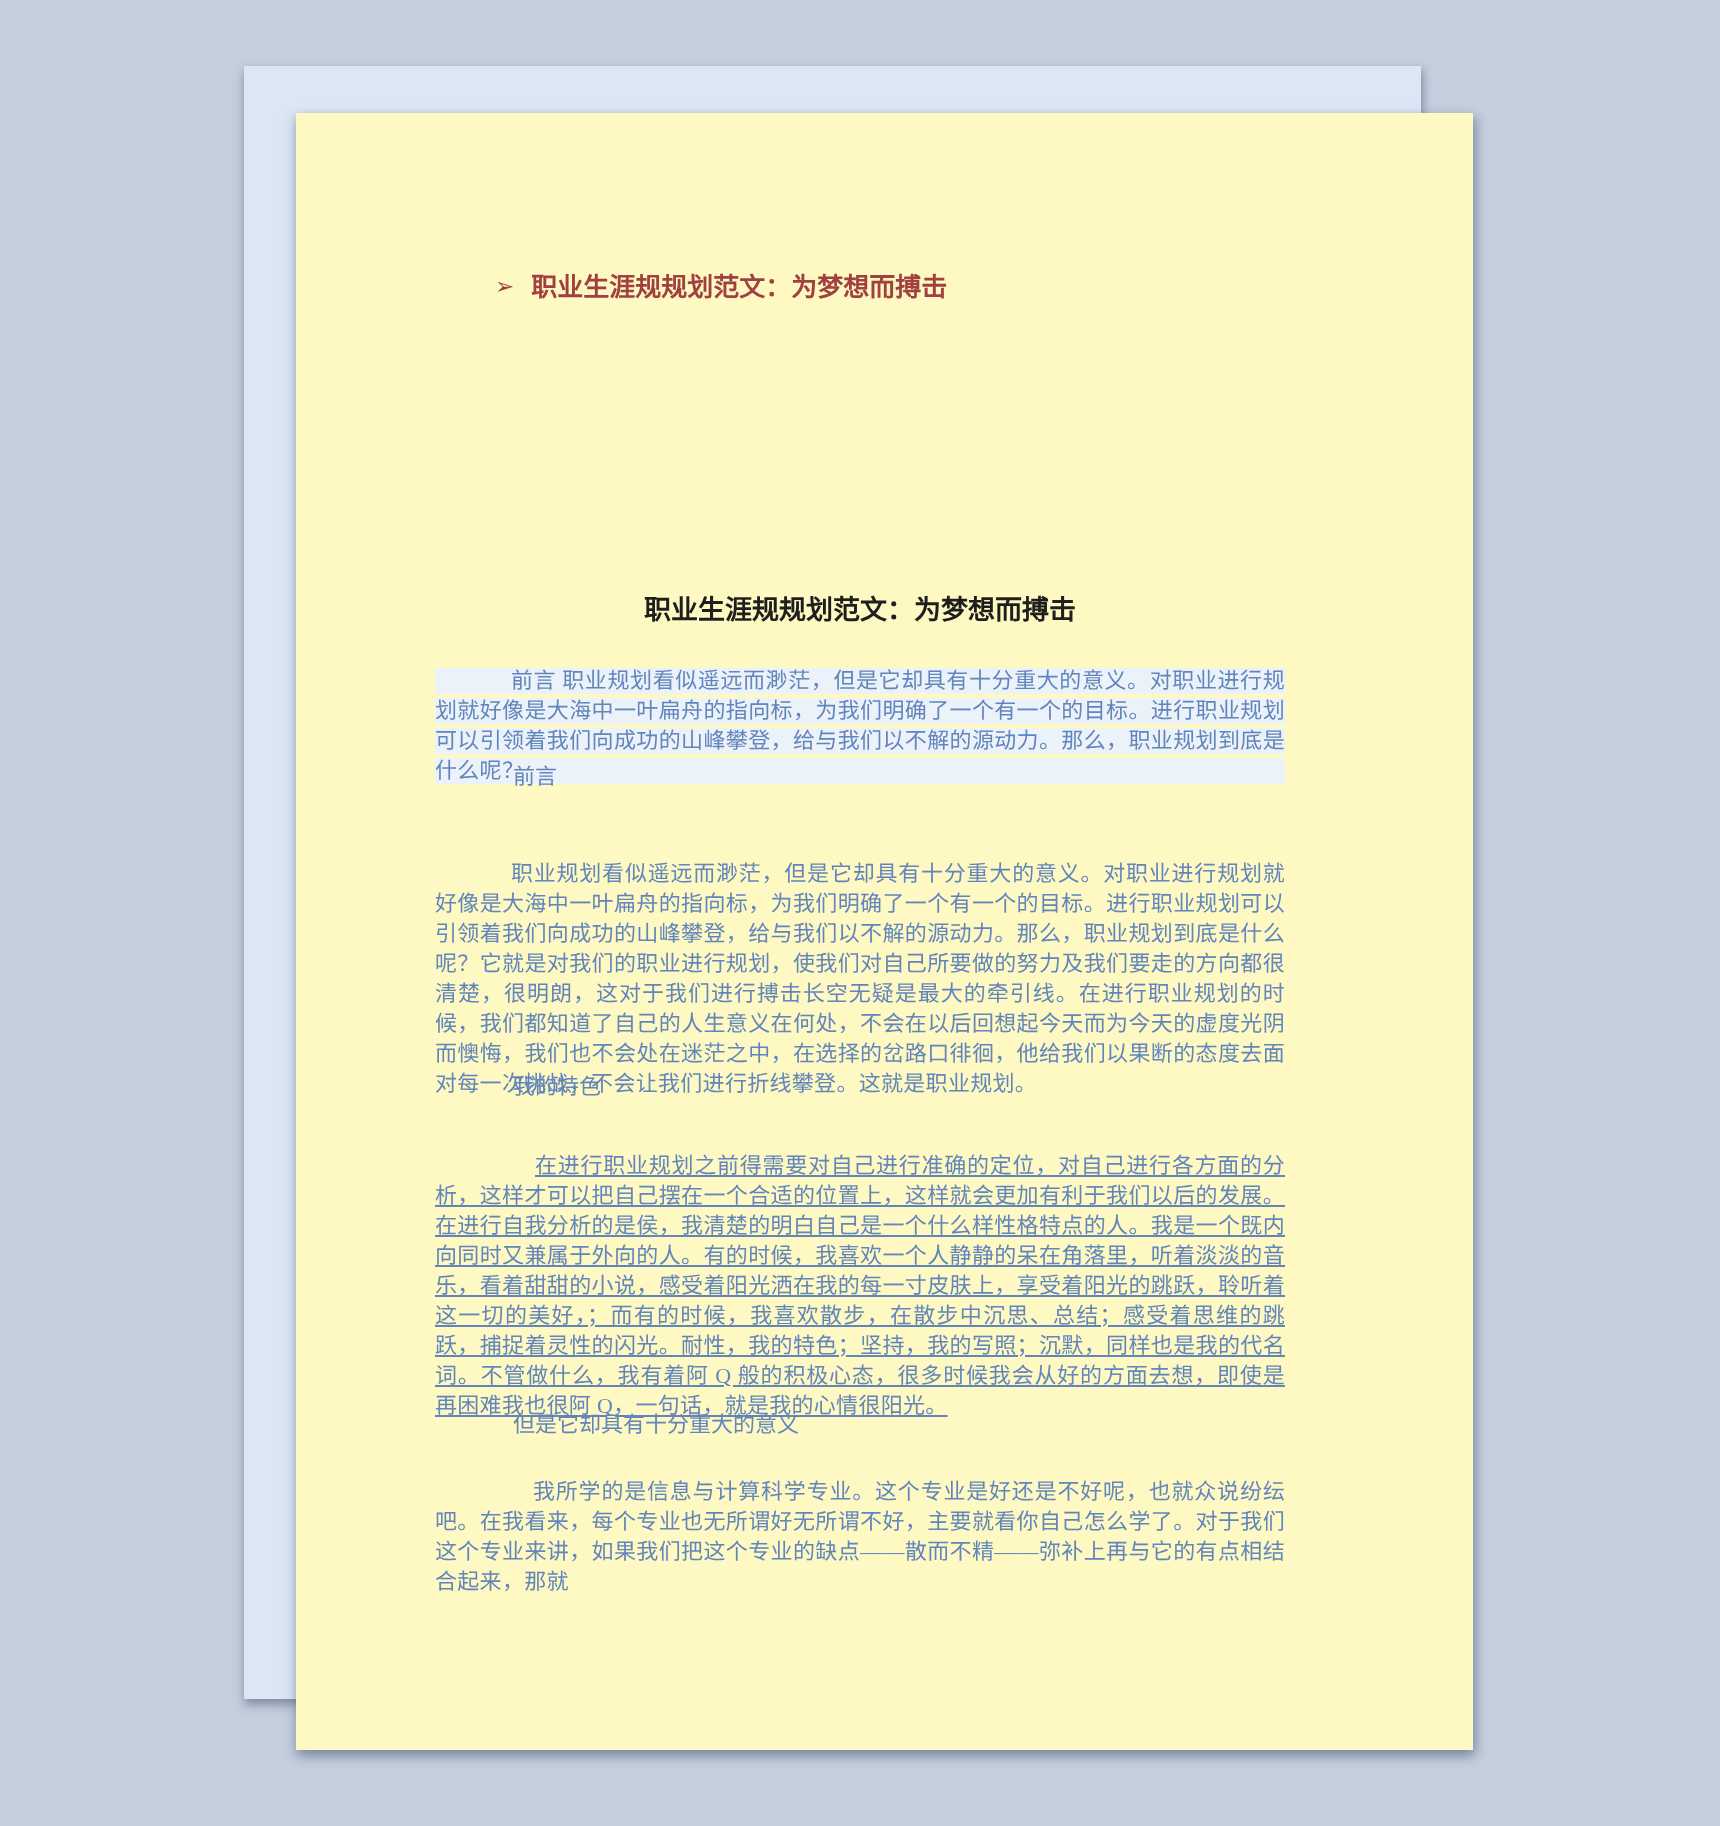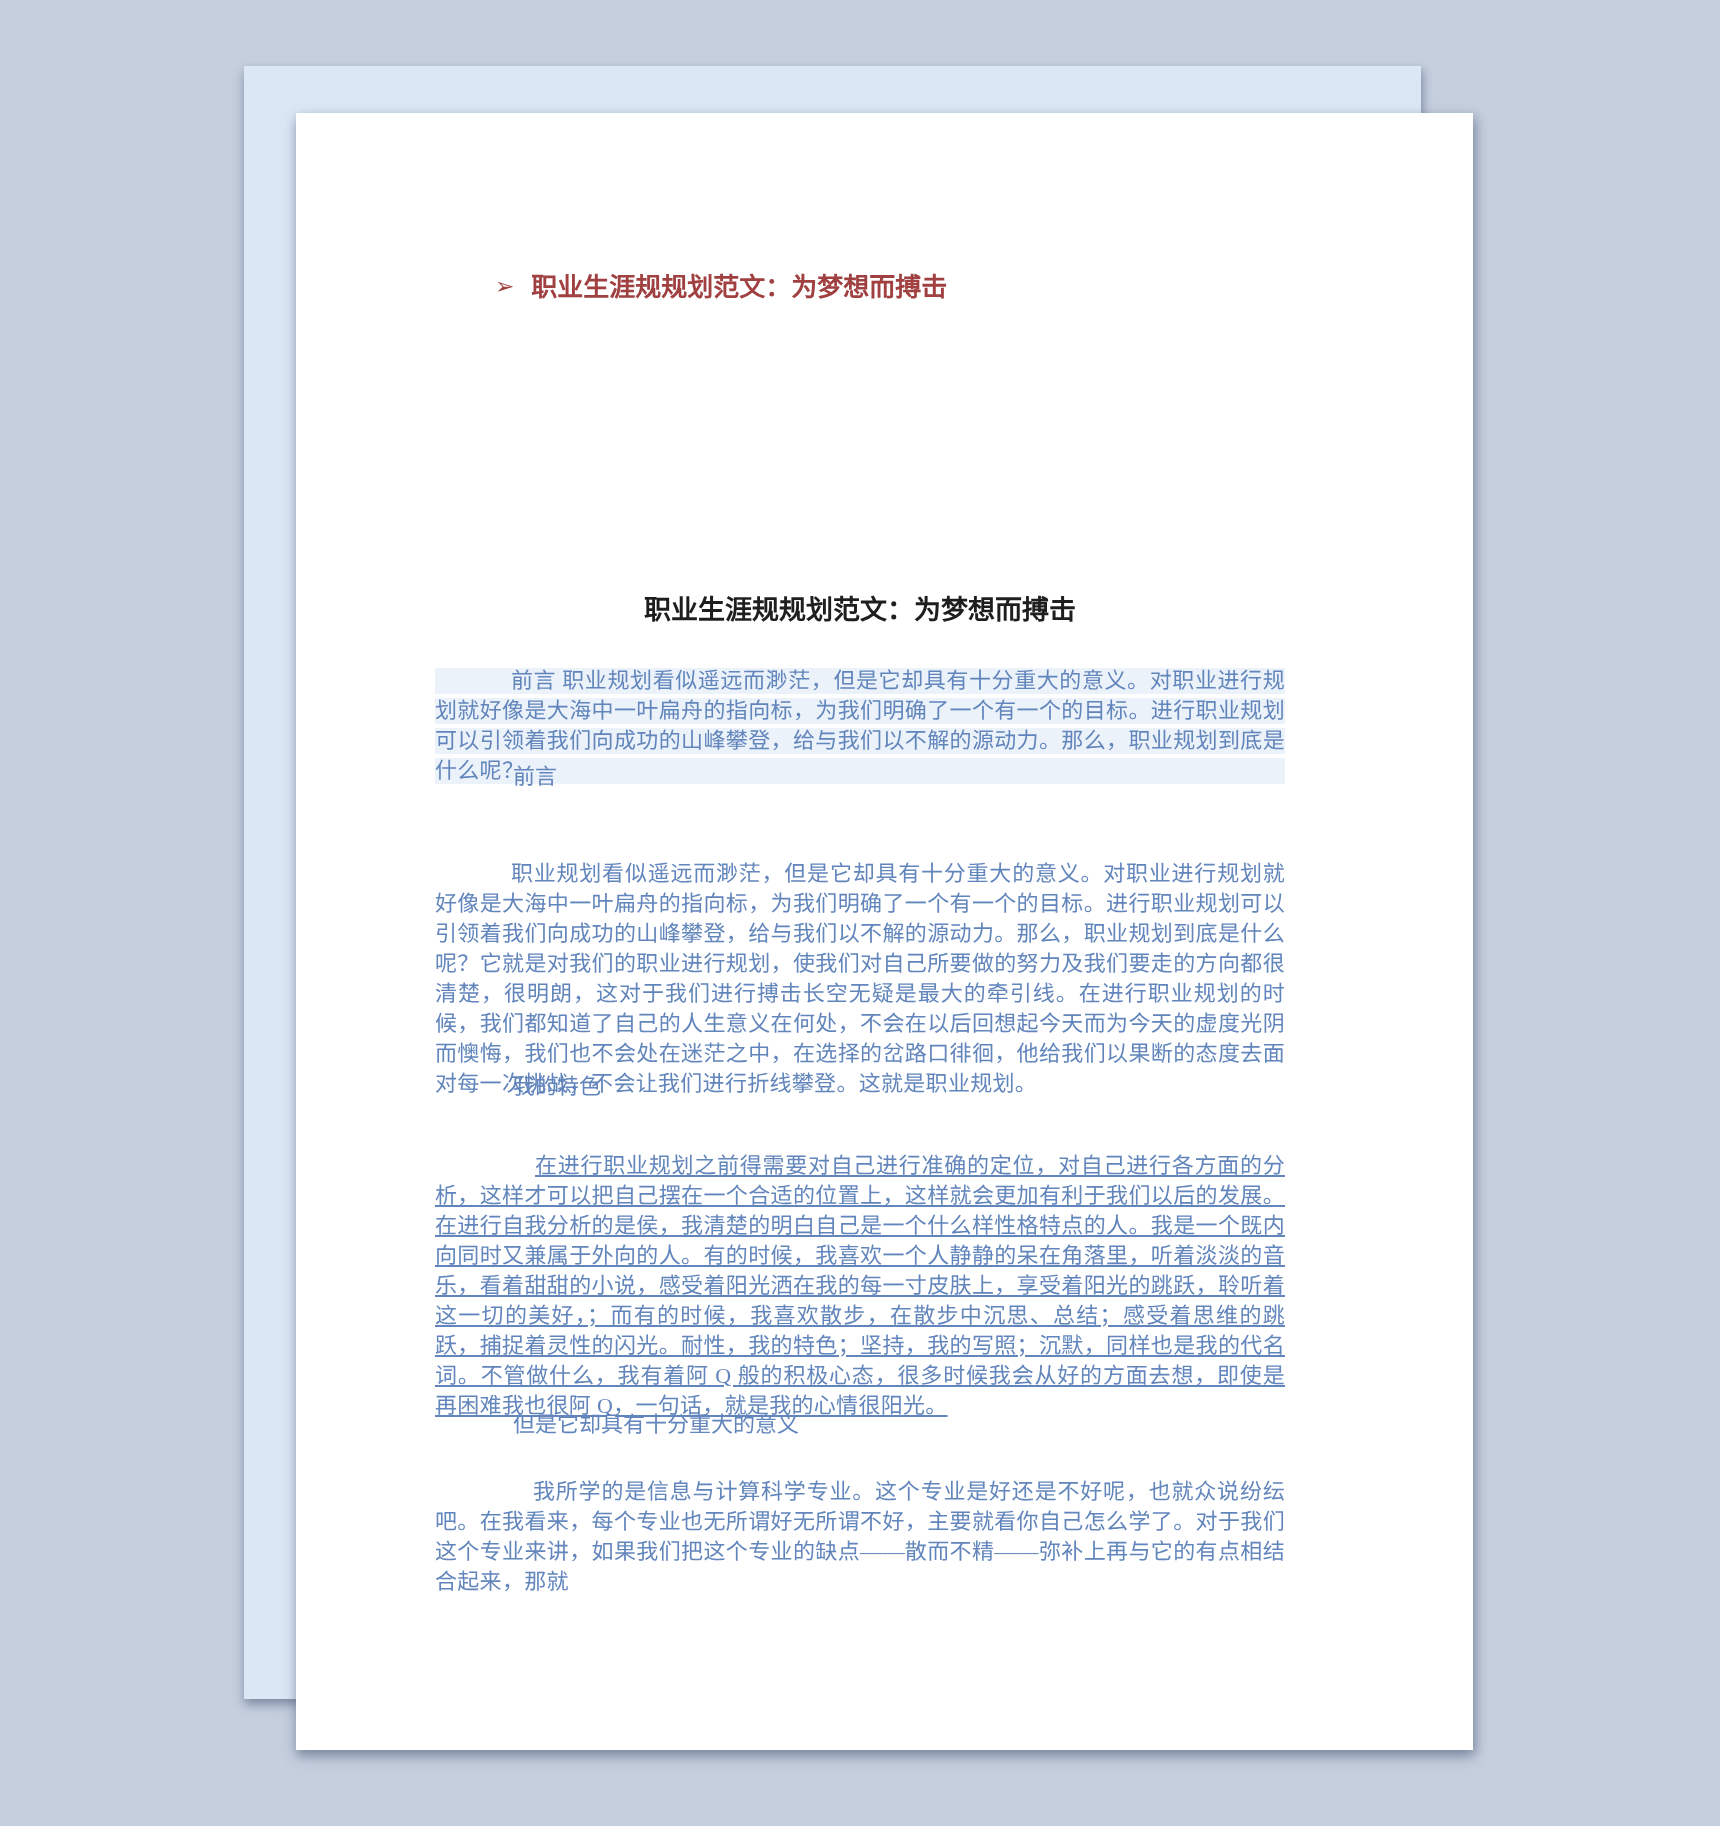--- a/index.html
+++ b/index.html
@@ -11,21 +11,21 @@
   }
   .canvas{position:relative;width:1720px;height:1826px;}
 
   .back-page{
     position:absolute;left:244px;top:66px;width:1177px;height:1633px;
     background:#dce7f5;
     box-shadow:0 6px 10px rgba(88,104,132,0.50), 3px 3px 7px rgba(88,104,132,0.28);
   }
   .front-page{
     position:absolute;left:296px;top:113px;width:1177px;height:1637px;
-    background:#ffffff;
+    background:#fef9c3;
     box-shadow:0 6px 12px rgba(88,104,132,0.55), 4px 4px 9px rgba(88,104,132,0.30);
   }
 
   .toc{position:absolute;left:199px;top:150px;}
   .toc-item{
     font-size:26px;font-weight:bold;color:#a04040;
     line-height:49px;white-space:nowrap;
   }
   .toc-marker{
     display:inline-block;margin-right:17px;font-size:23px;

